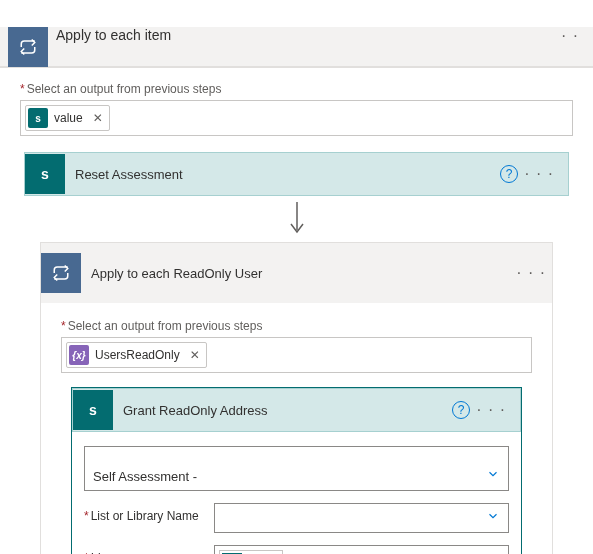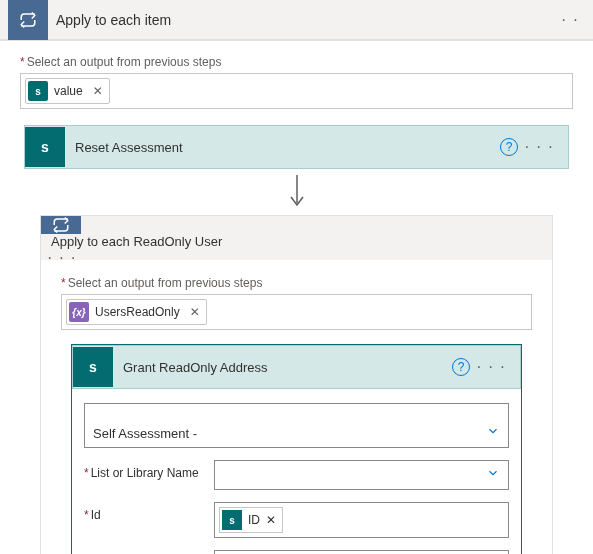--- a/index.html
+++ b/index.html
@@ -1,18 +1,18 @@
 <!DOCTYPE html>
 <html><head>
 <meta charset="utf-8">
 <style>
   * { box-sizing: border-box; margin: 0; padding: 0; }
   body { font-family: "Segoe UI", Arial, sans-serif; font-size: 13px; background: #fff; color: #323130; width: 593px; }
   
-  .card-header { display: flex; align-items: center; height: 40px; padding: 0 8px; }
+  .card-header { display: flex; align-items: flex-start; height: 40px; padding: 0 8px; margin-top: 27px; }
   .card-header .title { flex: 1; padding-left: 8px; font-size: 14px; }
   .help-icon { color: #0078d4; font-size: 16px; cursor: pointer; }
   .menu-dots { font-size: 16px; letter-spacing: 1px; padding: 0 6px; cursor: pointer; color: #605e5c; }
   
   
   .outer-block { margin: 0 0 0 0; border-bottom: 1px solid #e1dfdd; }
   .outer-header { background: #f3f2f1; border-bottom: 1px solid #e1dfdd; }
   .loop-icon-box { background: #486991; width: 40px; height: 40px; display:flex; align-items:center; justify-content:center; }
   .loop-icon { color:#fff; font-size:18px; }
   
@@ -31,21 +31,21 @@
   .action-card { margin: 16px 4px 0 4px; }
   .sp-header { background:#d4e8e8; border:1px solid #a6d0d0; display:flex; align-items:center; height:44px; padding:0 8px 0 0; }
   .sp-icon-box { background:#036c70; width:40px; height:40px; display:flex; align-items:center; justify-content:center; margin-right:10px; }
   .sp-letter { color:#fff; font-weight:bold; font-size:14px; }
   
   .arrow-col { display:flex; justify-content:center; margin: 6px 0; }
   .arrow-col svg { color:#605e5c; }
   
   
   .inner-block { margin: 0 20px 0 20px; border:1px solid #e1dfdd; }
-  .inner-header { background:#f3f2f1; display:flex; align-items:flex-start; height:44px;flex-direction:column; }
+  .inner-header { background:#f3f2f1; display:flex; align-items:center; height:60px; }
   
   
   .grant-card { margin: 14px 10px 0 10px; border:1px solid #036c70; }
   .grant-body { padding: 14px 12px 8px 12px; }
   .field-row { display:flex; align-items:flex-start; margin-bottom: 12px; }
   .field-row .flabel { width: 130px; font-size:12px; padding-top:6px; }
   .field-row .flabel .star { color:#a4262c; margin-right:2px; }
   .field-row .fcontrol { flex:1; position:relative; }
   .input-box { border:1px solid #8a8886; background:#fff; padding:22px 30px 6px 8px; min-height:30px; font-size:13px; position:relative; }
   .input-box.tall { min-height: 44px; }

